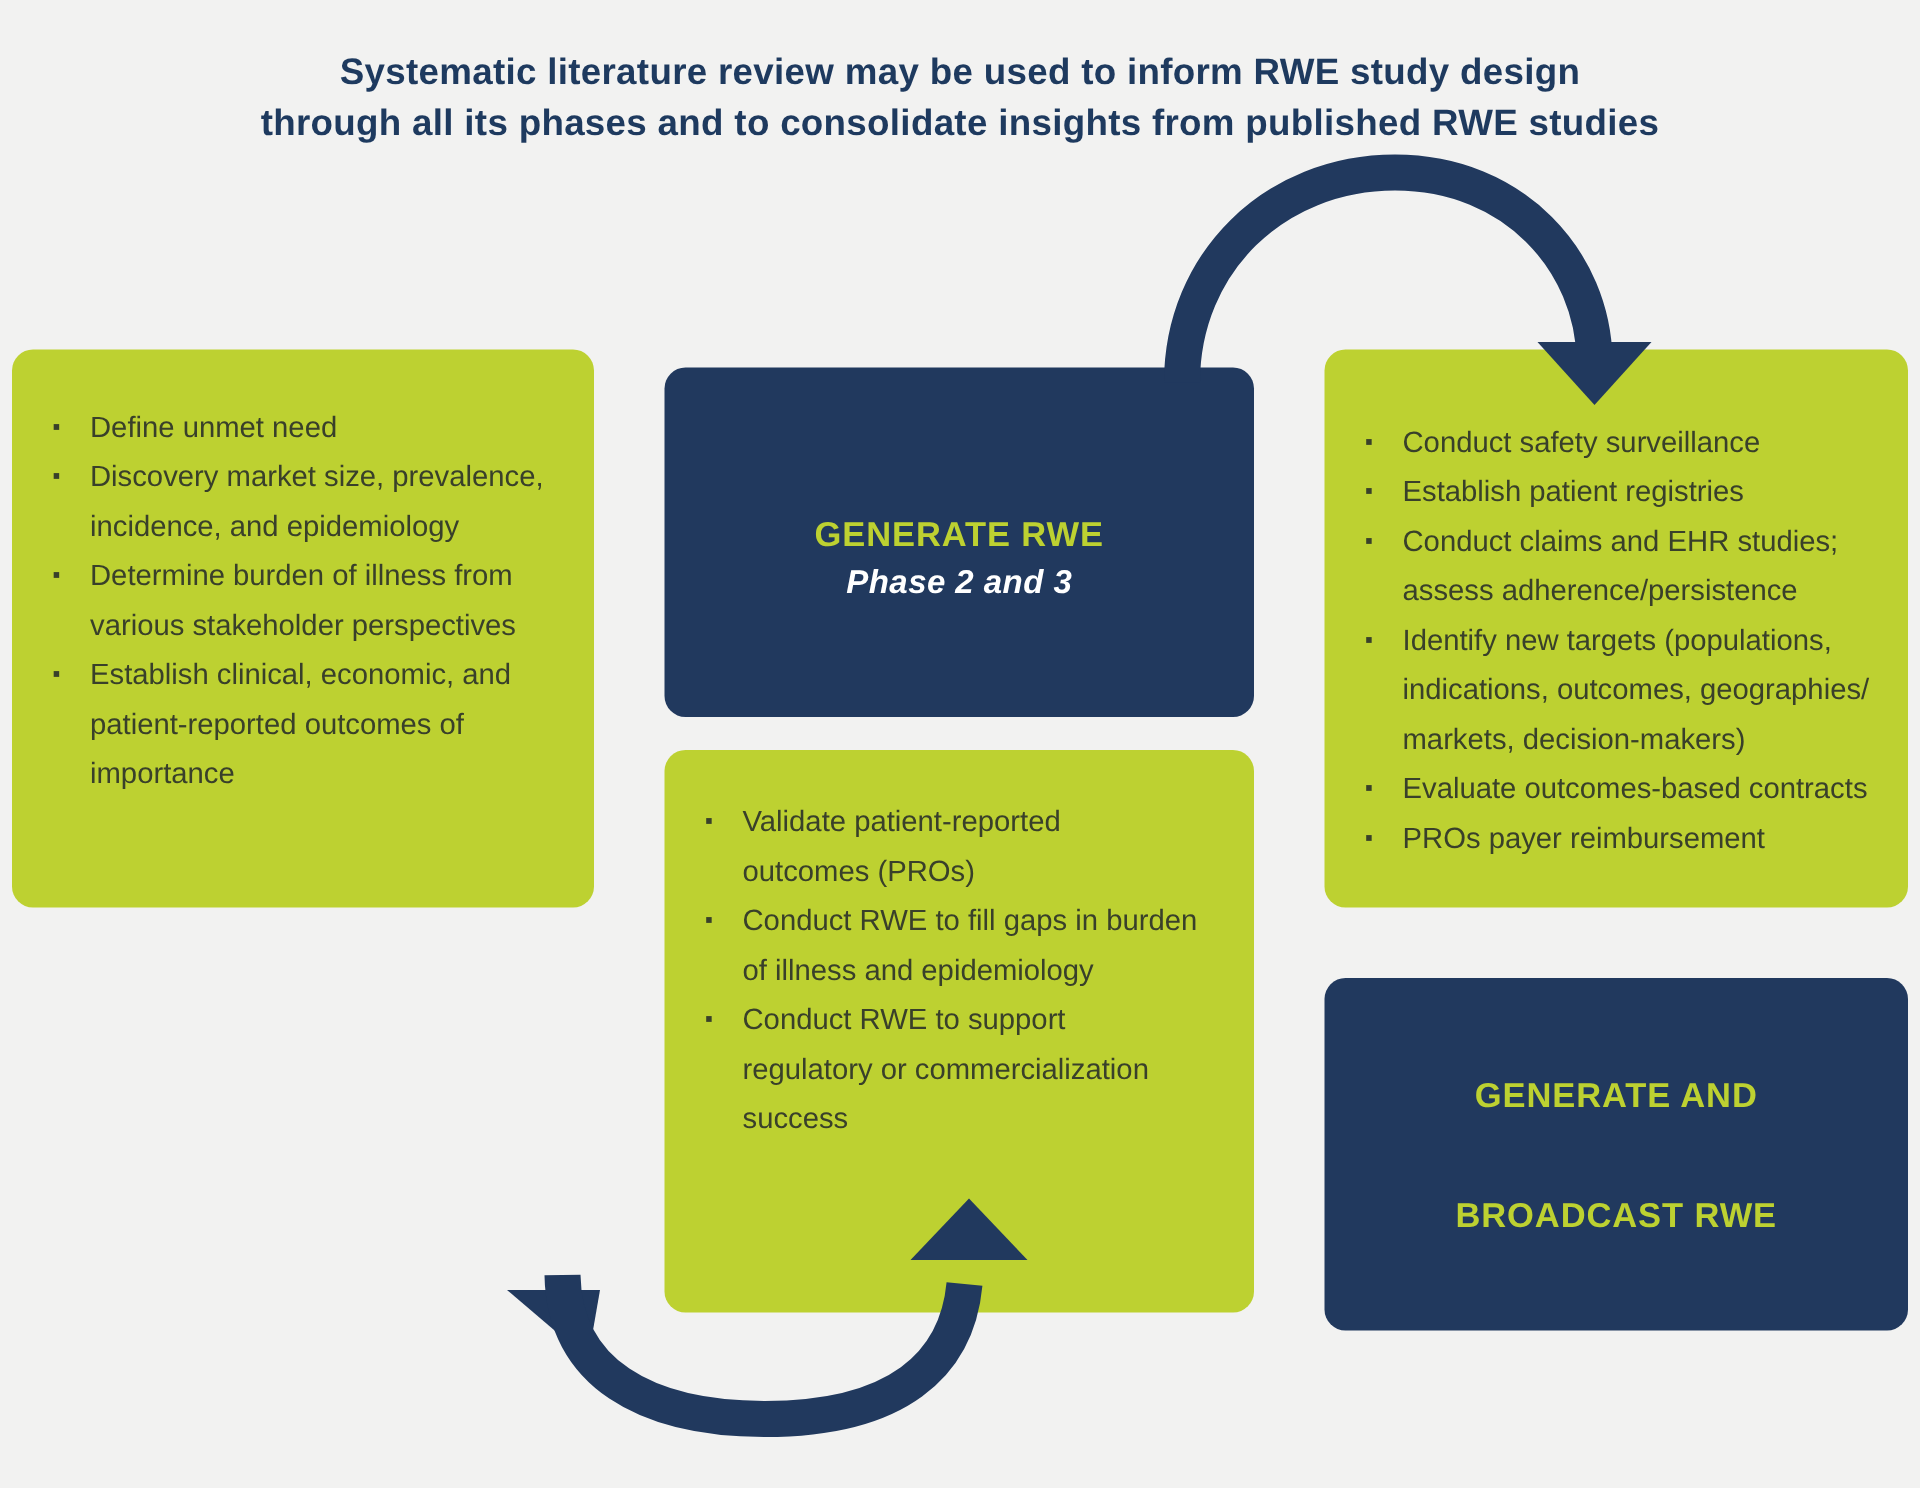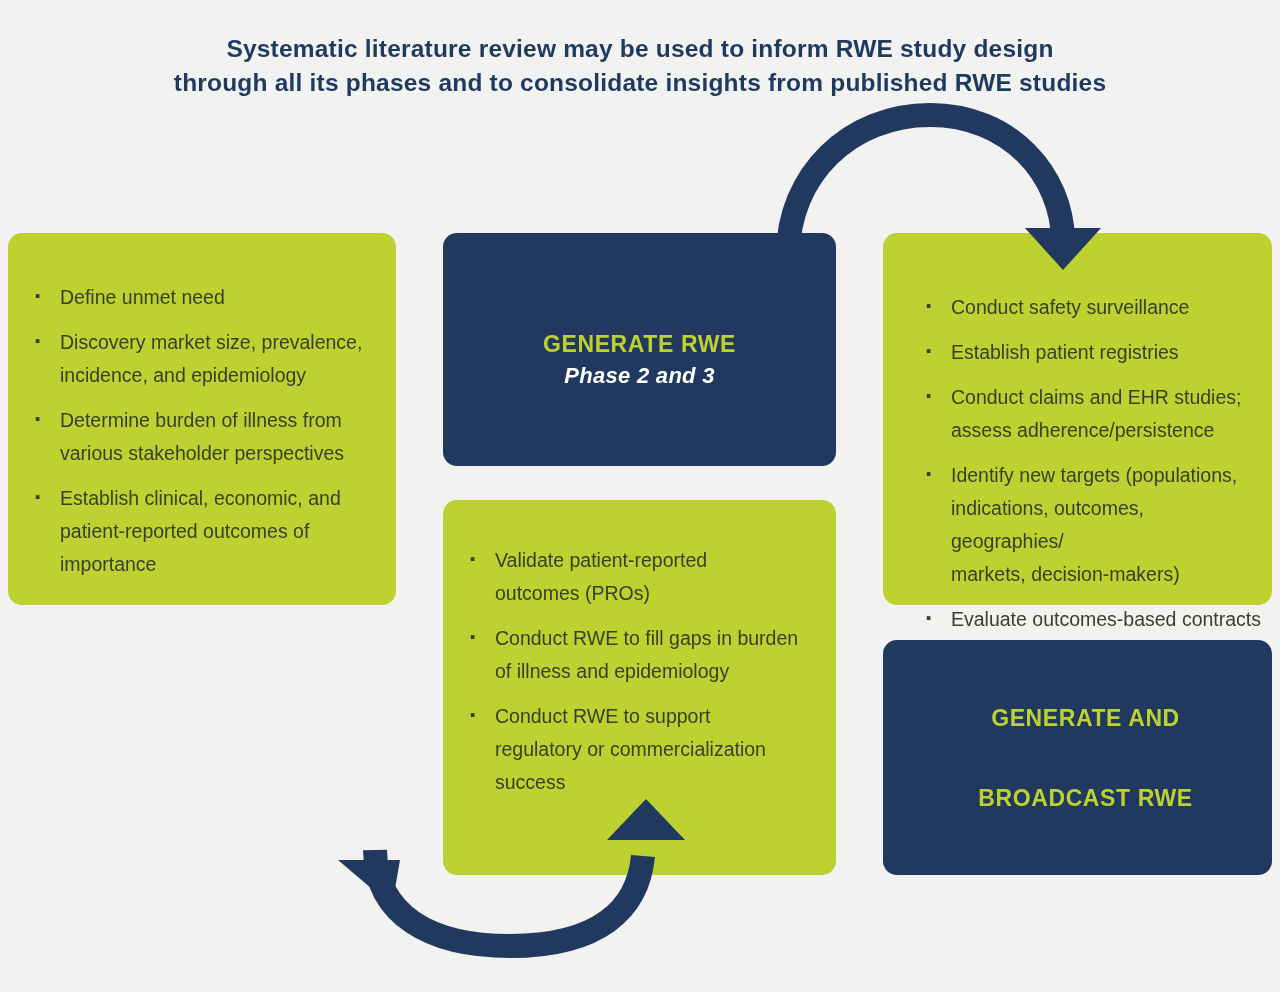--- a/index.html
+++ b/index.html
@@ -23,37 +23,37 @@
   .title-block{
     position:absolute;left:0;top:32px;width:1280px;
     text-align:center;color:var(--title_text);
     font-weight:bold;font-size:24.5px;line-height:34px;
     letter-spacing:0.2px;
   }
 
   .box{position:absolute;border-radius:14px;}
   .green-box{background:var(--green);color:var(--body_text);}
   .navy-box{background:var(--navy);display:flex;flex-direction:column;
-            align-items:center;justify-content:center;text-align:left;}
+            align-items:center;justify-content:center;text-align:left;margin-top:12px;}
 
   .col1{left:8px;width:388px;}
   .col2{left:443px;width:393px;}
-  .col3{left:883px;width:389px;padding-left:16px;}
+  .col3{left:883px;width:389px;}
 
   #box-early-inputs{top:233px;height:372px;padding-top:36px;}
   #box-generate-rwe{top:233px;height:233px;padding-top:20px;}
   #box-late-outputs{top:233px;height:372px;padding-top:46px;}
   #box-digest-rwe{top:640px;height:235px;}
   #box-mid-outputs{top:500px;height:375px;padding-top:32px;}
   #box-generate-broadcast{top:640px;height:235px;gap:48px;}
 
   ul.bullets{list-style:none;margin:0;padding:0 10px 0 22px;}
   ul.bullets li{
     position:relative;padding-left:30px;white-space:pre-line;
-    font-size:19.5px;line-height:33px;color:var(--body_text);margin-top:12px;
+    font-size:19.5px;line-height:33px;color:var(--body_text);
   }
   ul.bullets li::before{
     content:"\00B7";position:absolute;left:4px;top:-1px;
     font-size:26px;font-weight:bold;color:var(--body_text);
   }
 
   .box-heading{
     color:var(--green);font-weight:bold;font-size:23px;line-height:32px;
     letter-spacing:0.6px;
   }

